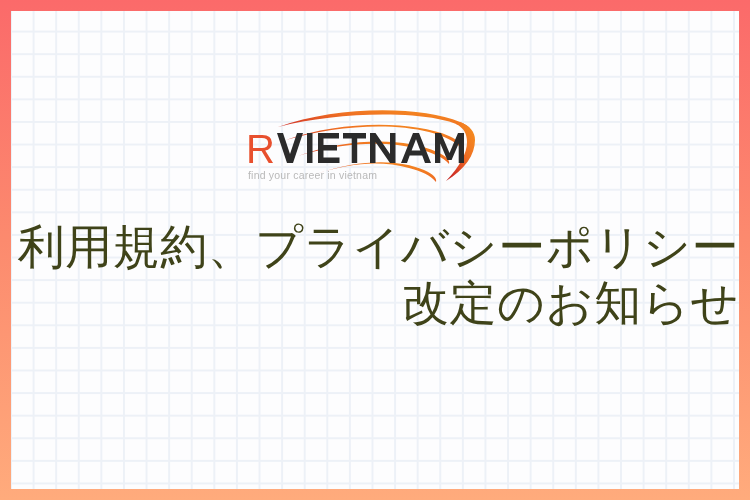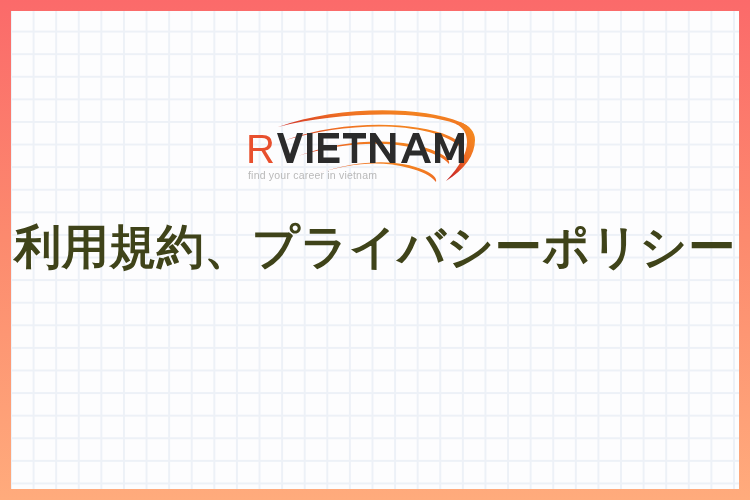--- a/index.html
+++ b/index.html
@@ -48,24 +48,24 @@
     margin-top: 98px;
     width: 258px;
     height: 76px;
   }
   .logo-svg { display: block; width: 258px; height: 76px; }
 
   
   .headline {
     margin-top: 34px;
     width: 100%;
-    text-align: center;
+    text-align: right;
     color: #3f4319;
     font-family: "DejaVu Sans", "Liberation Sans", sans-serif;
-    font-weight: bold;
+    font-weight: normal;
     font-size: 47px;
     line-height: 1.2;
     letter-spacing: 0.5px;
     white-space: nowrap;
   }
   .headline-line { display: block; }
 </style>
 </head>
 <body>
 
@@ -116,16 +116,17 @@
 
           <polygon points="189,54 189,24 195,24 203.5,44 212,24 218,24 218,54 212.7,54 212.7,34.5 205.6,51 201.3,51 194.3,34.5 194.3,54"></polygon>
         </g>
 
         <text x="2" y="70" fill="#b9b9b9" font-family="'Liberation Sans', sans-serif" font-size="10.5" letter-spacing="0.2">find your career in vietnam</text>
       </svg>
     </div>
 
     <div class="headline">
       <span class="headline-line">利用規約、プライバシーポリシー</span>
+      <span class="headline-line">改定のお知らせ</span>
     </div>
 
   </div>
 </div>
 
 </body></html>

